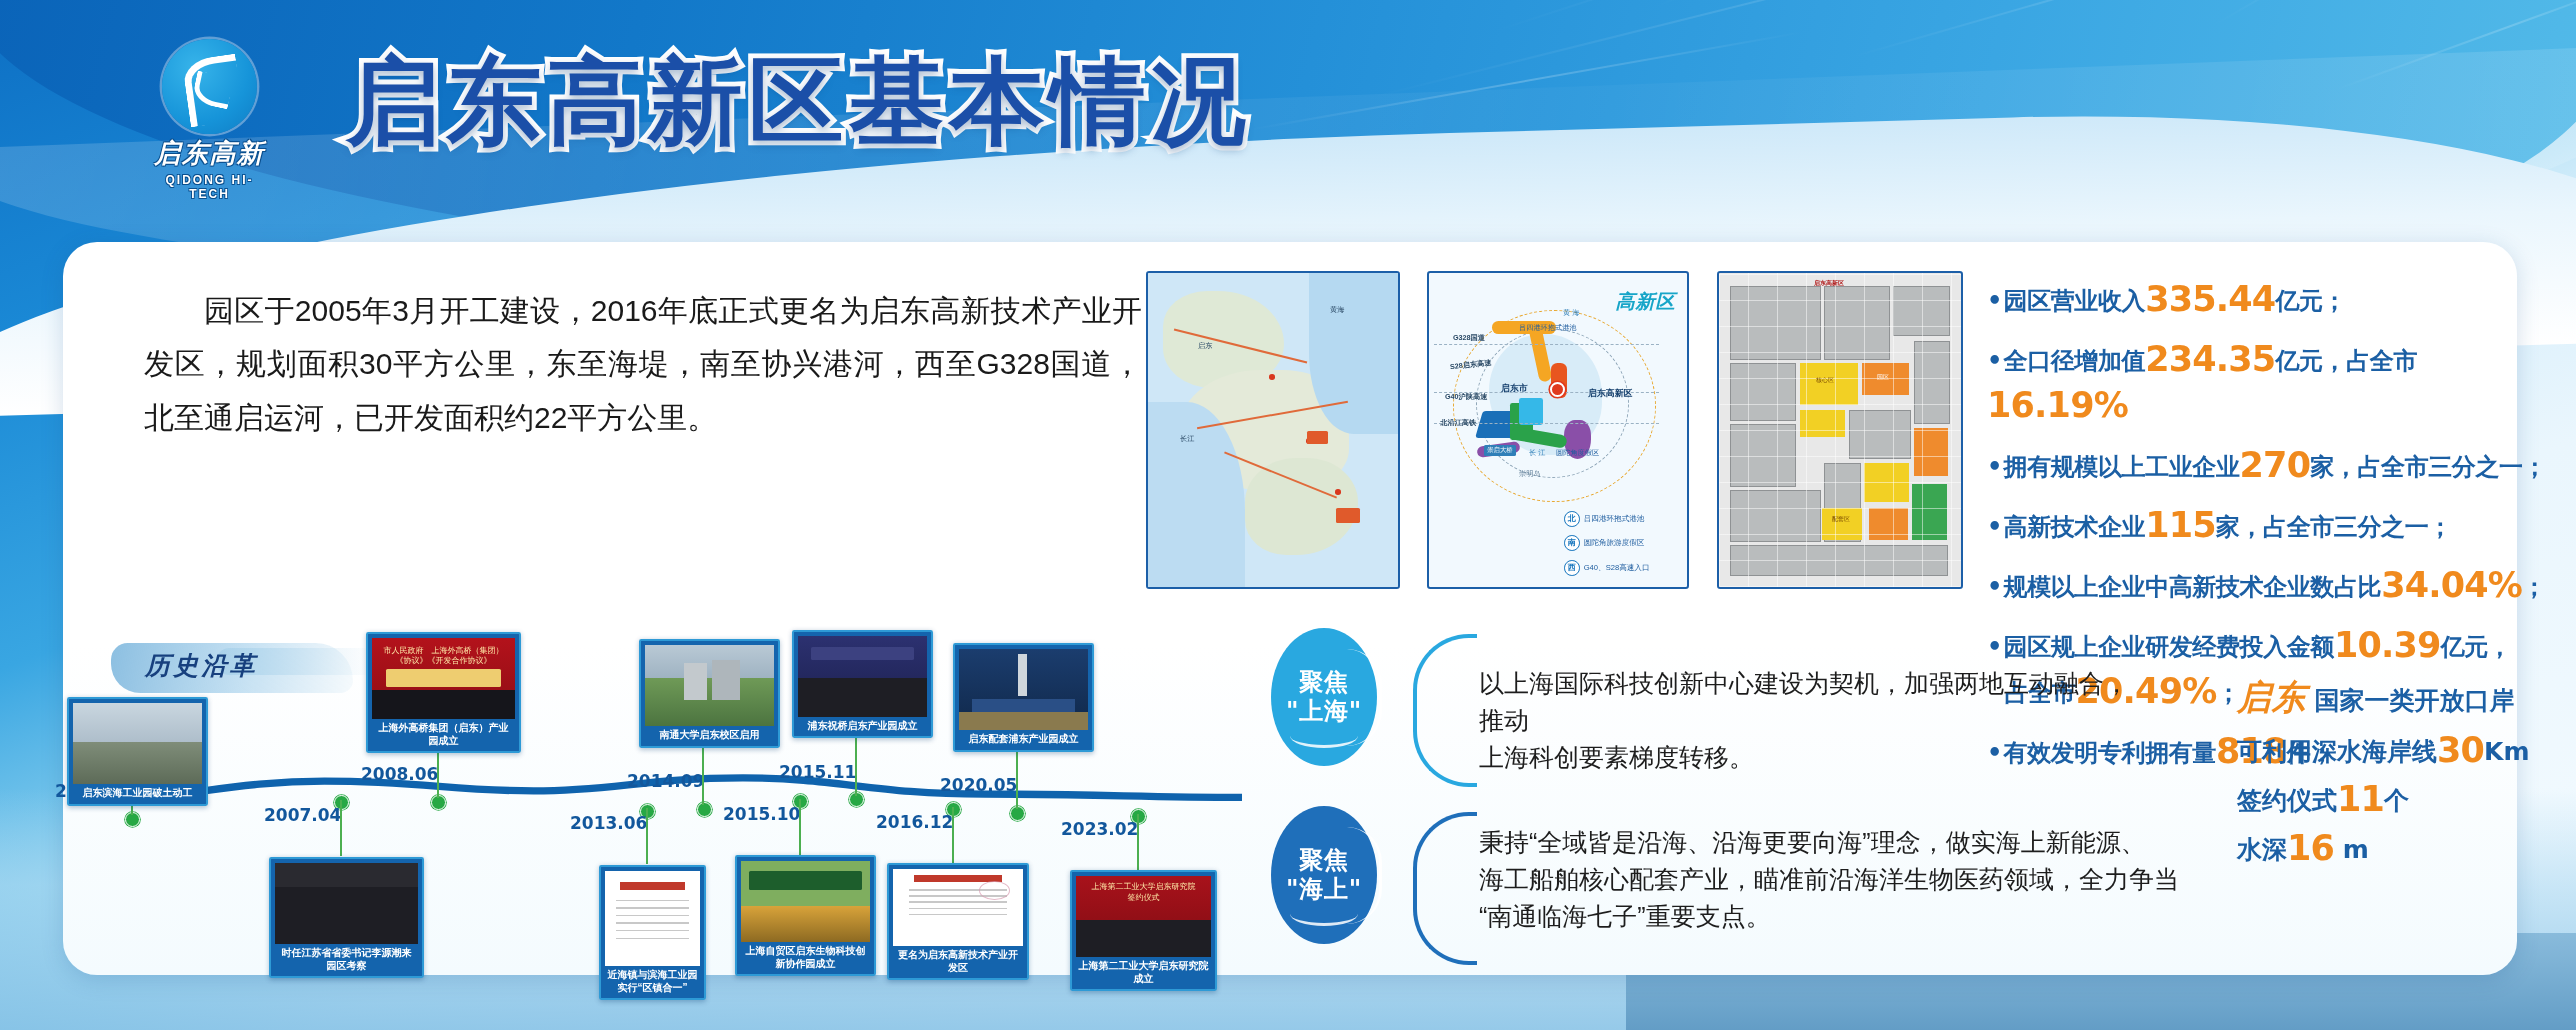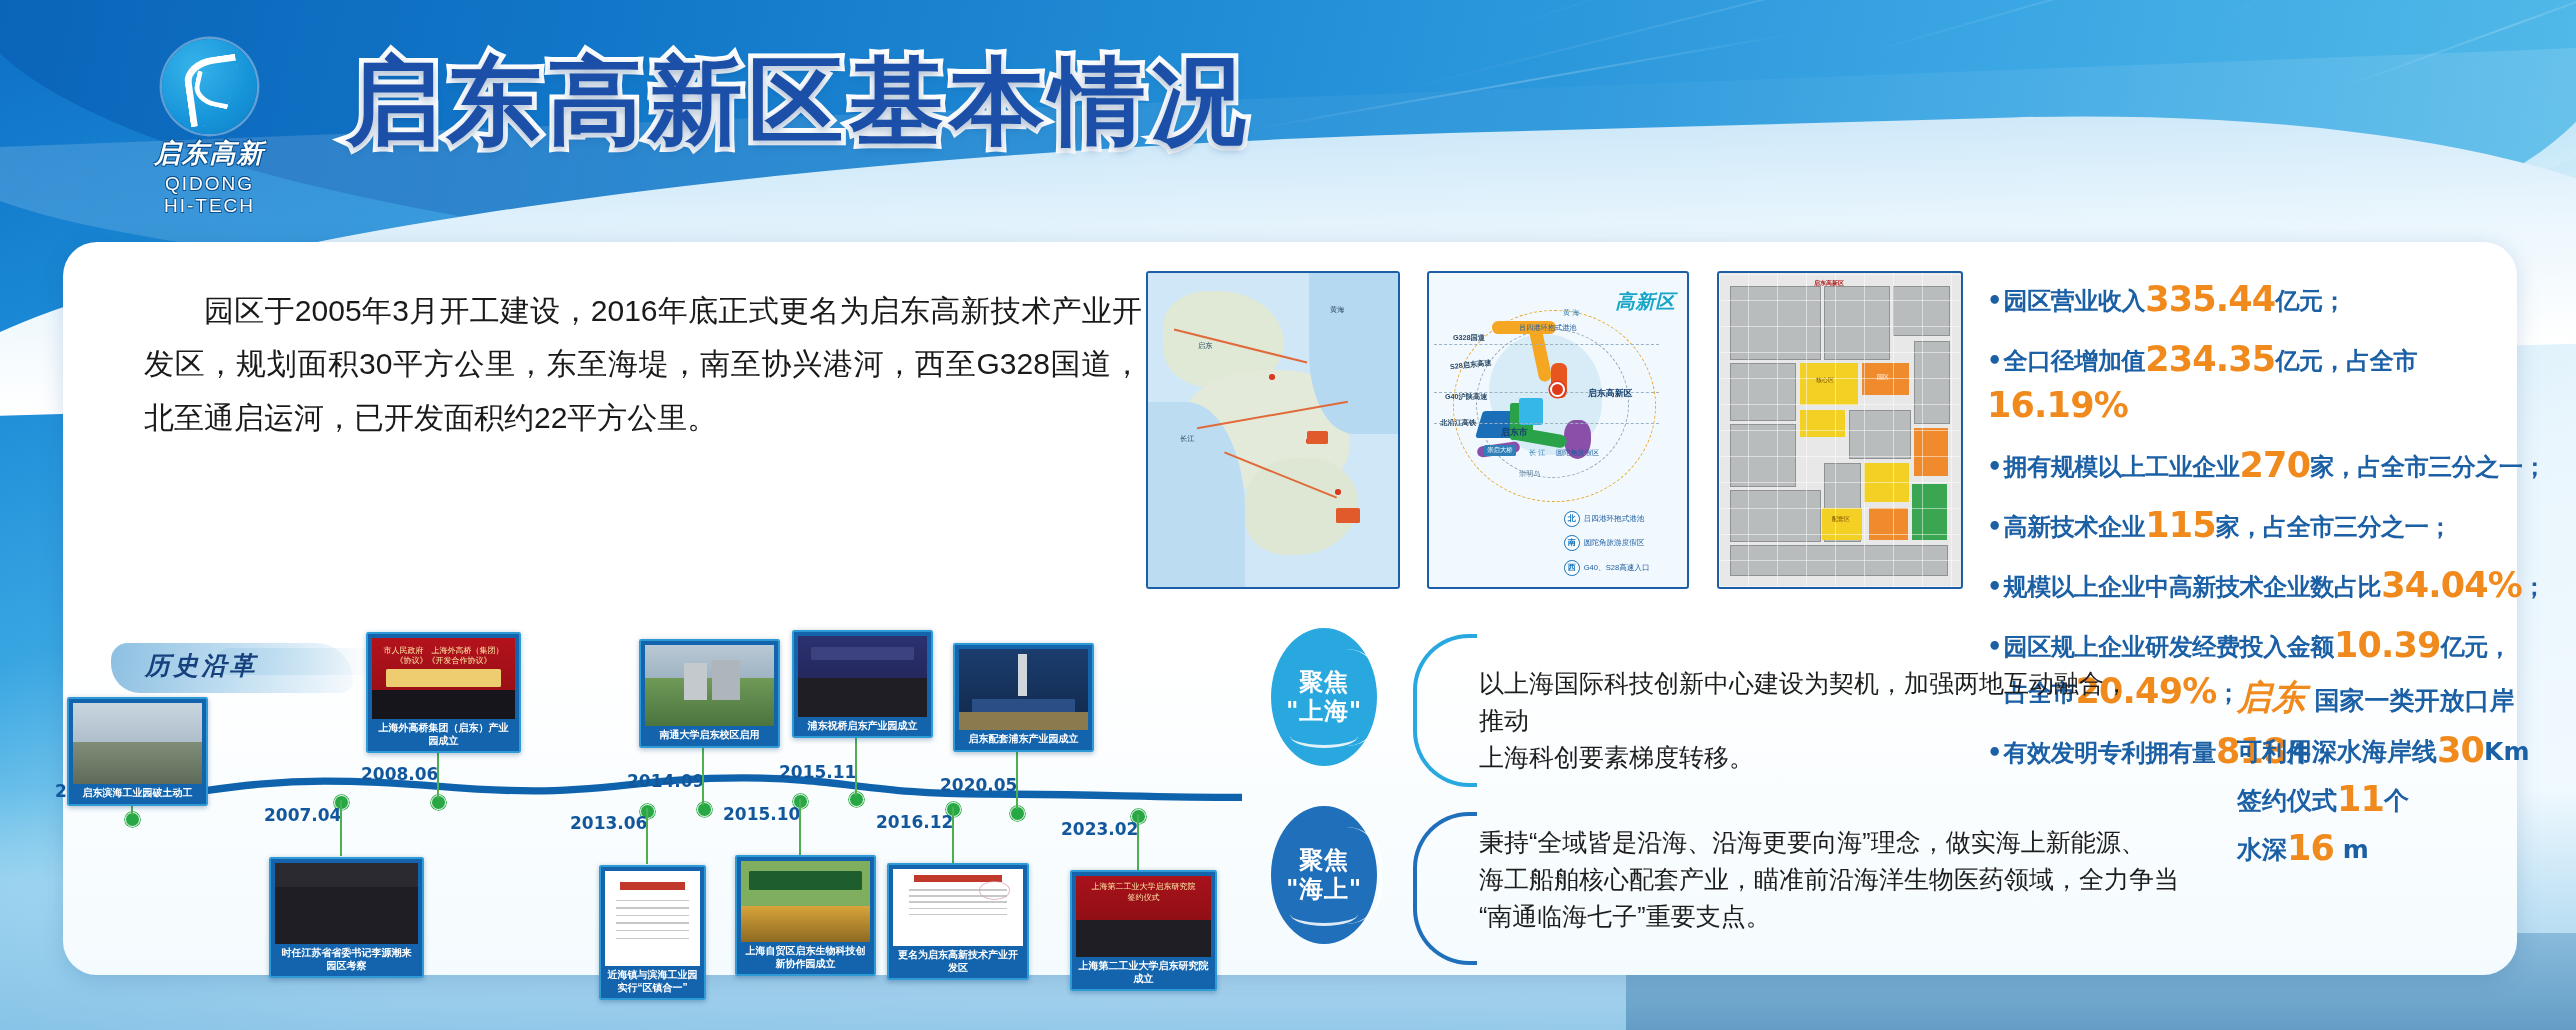--- a/index.html
+++ b/index.html
@@ -38,21 +38,21 @@
     margin:0 auto;position:relative;box-shadow:0 0 0 2.4px rgba(255,255,255,.35);}
   .logo-circle .bird{position:absolute;left:24px;top:17.7px;width:47px;height:60px;
     border-left:7.2px solid #ffffff;border-top:7.2px solid #ffffff;border-top-left-radius:32px 22.5px;
     transform:rotate(-8deg);}
   .logo-circle .bird2{position:absolute;left:32px;top:35px;width:32px;height:27px;
     border-left:5.6px solid #ffffff;border-bottom:5.6px solid #ffffff;border-bottom-left-radius:24px 17.7px;
     transform:rotate(12deg);}
   .logo-cn{font-family:"Liberation Serif","DejaVu Serif",serif;font-weight:bold;font-size:26px;
     color:#ffffff;letter-spacing:1.6px;margin-top:1.6px;font-style:italic;
     text-shadow:0.8px 0.8px 0 #0a4f8e,-0.8px 0.8px 0 #0a4f8e,0.8px -0.8px 0 #0a4f8e,-0.8px -0.8px 0 #0a4f8e;}
-  .logo-en{font-size:19px;font-weight:normal;color:#ffffff;letter-spacing:2px;margin-top:2.4px;
+  .logo-en{font-size:12px;font-weight:bold;color:#ffffff;letter-spacing:2px;margin-top:2.4px;
     text-shadow:0.8px 0.8px 0 #0a4f8e,-0.8px 0.8px 0 #0a4f8e,0.8px -0.8px 0 #0a4f8e,-0.8px -0.8px 0 #0a4f8e;}
   #title{position:absolute;left:346px;top:39px;font-size:95px;font-weight:bold;
     letter-spacing:5.6px;color:#1b4fa8;
     font-family:"DejaVu Sans","Liberation Sans",sans-serif;
     -webkit-text-stroke:9.7px #ffffff;paint-order:stroke fill;
     text-shadow:0 4px 8px rgba(10,60,120,.35);}
   
   #card{position:absolute;left:63px;top:242px;width:2454px;height:733px;
     background:linear-gradient(180deg,#ffffff 0%,#ffffff 55%,#f4fbfe 100%);
     border-radius:34px;box-shadow:0 4.8px 22.5px rgba(20,80,140,.18);}
@@ -248,21 +248,21 @@
       <div class="m2-blob" style="left:48px;top:171px;width:43px;height:11.3px;background:#8a4fa8;border-radius:6.4px;transform:rotate(-8deg);"></div>
 
       <div style="position:absolute;left:4.8px;top:71px;width:225px;border-top:0.8px dashed #9bb2c4;"></div>
       <div style="position:absolute;left:4.8px;top:119px;width:225px;border-top:0.8px dashed #9bb2c4;"></div>
       <div style="position:absolute;left:4.8px;top:150px;width:225px;border-top:0.8px dashed #9bb2c4;"></div>
       <div style="position:absolute;left:121px;top:109px;width:11.3px;height:11.3px;border-radius:50%;background:#e03a1e;border:2.4px solid #fff;box-shadow:0 0 0 1.6px #e03a1e;"></div>
       <div class="m-label" style="left:24px;top:60px;font-weight:bold;">G328国道</div>
       <div class="m-label" style="left:21px;top:87px;font-weight:bold;transform:rotate(-6deg);">S28启东高速</div>
       <div class="m-label" style="left:16px;top:119px;font-weight:bold;">G40沪陕高速</div>
       <div class="m-label" style="left:11.3px;top:145px;font-weight:bold;">北沿江高铁</div>
-      <div class="m-label" style="left:72px;top:109px;font-size:8.9px;color:#16406e;font-weight:bold;margin-top:44px;">启东市</div>
+      <div class="m-label" style="left:72px;top:109px;font-size:8.9px;color:#16406e;font-weight:bold;">启东市</div>
       <div class="m-label" style="left:159px;top:114px;font-size:8.9px;color:#16406e;font-weight:bold;">启东高新区</div>
       <div class="m-label" style="left:90px;top:50px;color:#1d5c9e;">吕四港环抱式港池</div>
       <div class="m-label" style="left:127px;top:175px;color:#1d5c9e;">圆陀角度假区</div>
       <div class="m-label" style="left:90px;top:196px;color:#5a7a94;">崇明岛</div>
       <div class="m-label" style="left:134px;top:35px;color:#2f7fb8;">黄 海</div>
       <div class="m-label" style="left:100px;top:175px;color:#2f7fb8;">长 江</div>
       <div style="position:absolute;left:55px;top:172px;font-size:6.4px;color:#fff;background:#2f7fb8;padding:0.8px 3.2px;border-radius:1.6px;">崇启大桥</div>
       <div class="m2-leg" style="left:135px;top:238px;">
         <span class="m2-badge">北</span>
         <span>吕四港环抱式港池</span>

